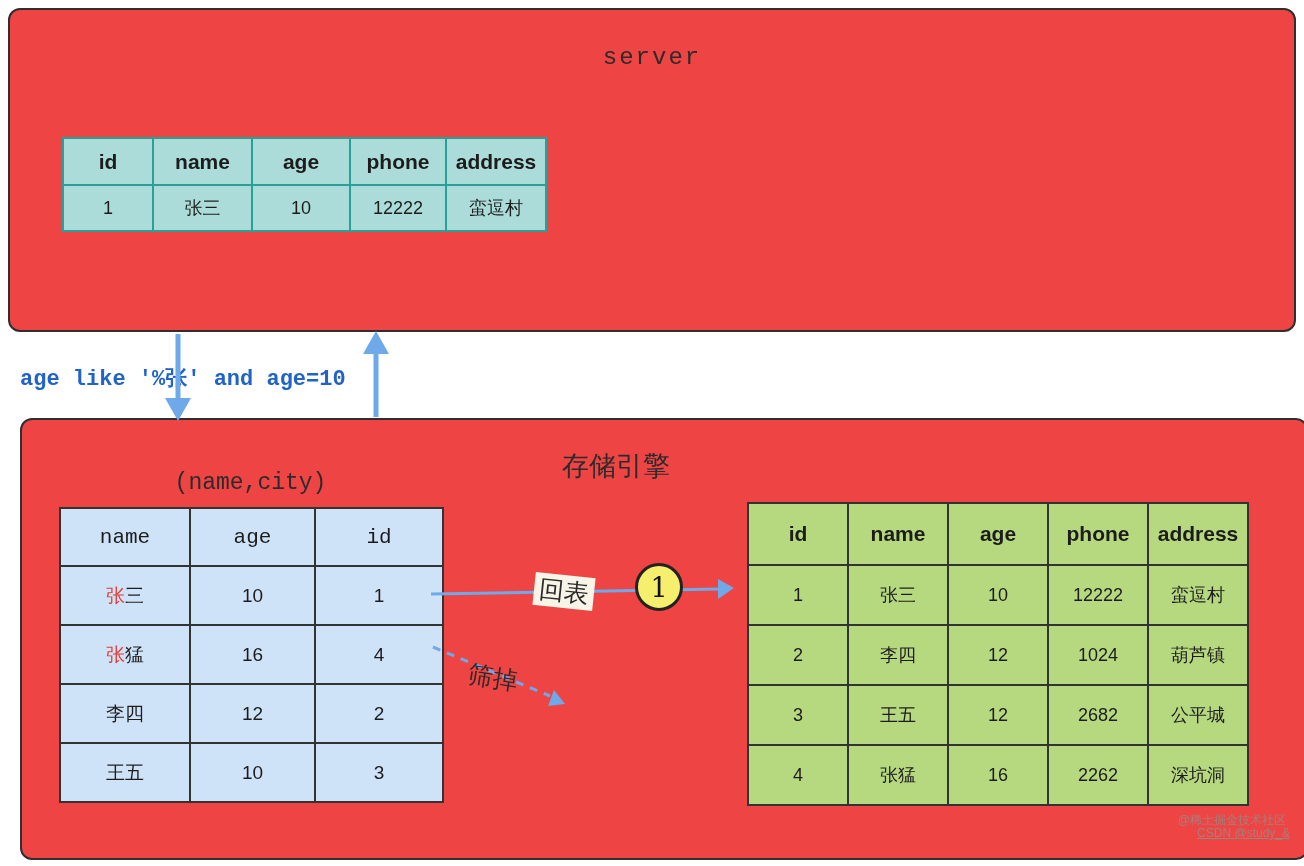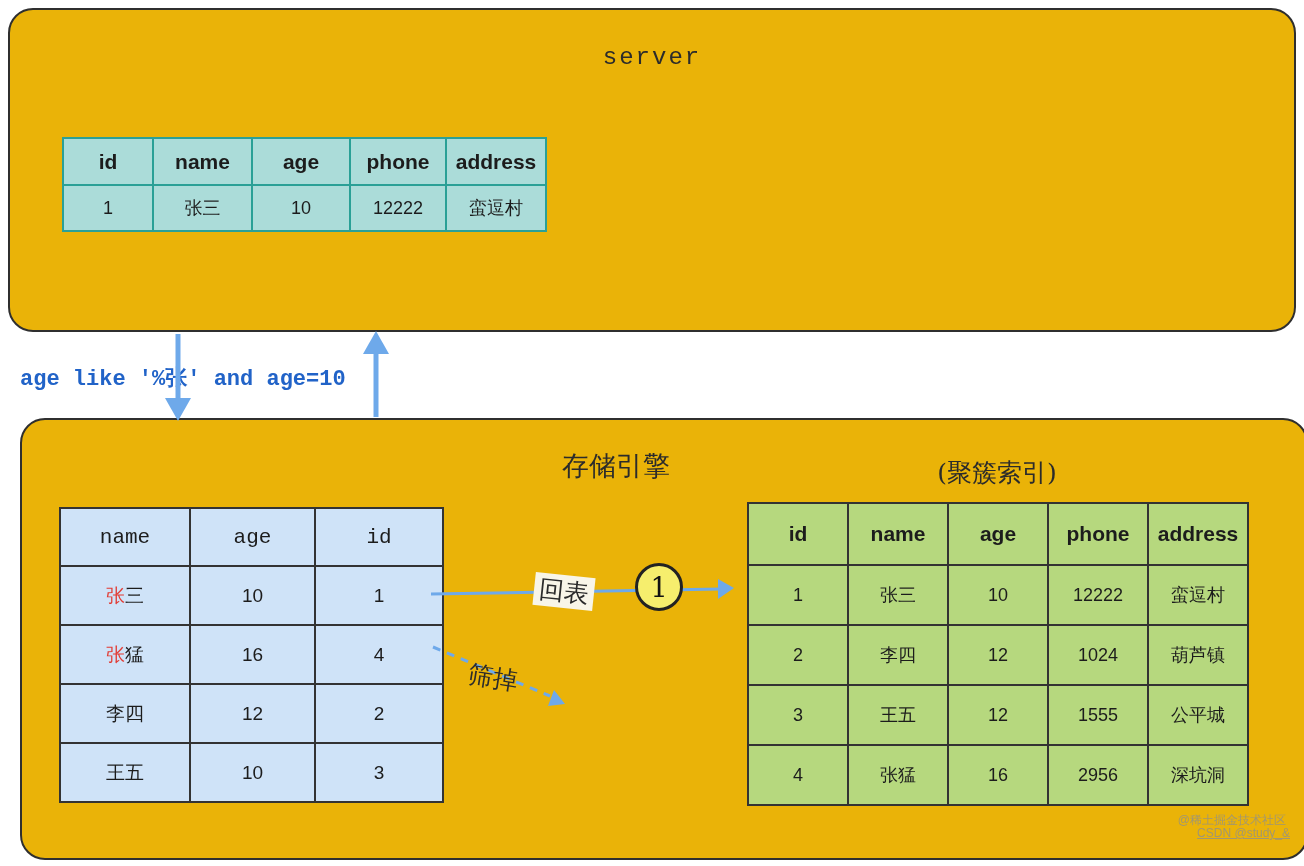--- a/index.html
+++ b/index.html
@@ -1,18 +1,18 @@
 <!DOCTYPE html>
 <html><head>
 <meta charset="utf-8">
 <style>
   html,body{margin:0;padding:0;background:#ffffff;}
   .page{position:relative;width:1304px;height:866px;background:#ffffff;overflow:hidden;
         font-family:"Liberation Sans","DejaVu Sans",sans-serif;}
-  .box{position:absolute;background:#eab308;border:2px solid #2f2f2f;border-radius:25px;}
+  .box{position:absolute;background:#ef4444;border:2px solid #2f2f2f;border-radius:12px;}
   .top-box{left:8px;top:8px;width:1284px;height:320px;}
   .bottom-box{left:20px;top:418px;width:1284px;height:438px;}
   .mono{font-family:"Liberation Mono","DejaVu Sans Mono",monospace;}
   .box-title{position:absolute;left:0;right:0;top:34px;text-align:center;font-size:24px;
              letter-spacing:2px;color:#2b2b2b;}
   .tbl{position:absolute;border-collapse:collapse;table-layout:fixed;}
   .tbl th,.tbl td{text-align:center;vertical-align:middle;overflow:hidden;margin-left:37px;}
   
   .teal{left:52px;top:127px;}
   .teal th,.teal td{border:2px solid #2aa096;background:#abdcd9;color:#1c1c1c;}
@@ -84,20 +84,21 @@
         </tr>
       </tbody>
     </table>
   </div>
 
   <div class="query mono">age like '%张' and age=10</div>
 
   <div class="box bottom-box">
     <div class="engine-title">存储引擎</div>
 
+    <div class="idx-title mono">(name,city)</div>
     <table class="tbl blue">
       <colgroup>
           <col style="width:130px">
           <col style="width:125px">
           <col style="width:128px">
         </colgroup>
       <thead>
         <tr>
           <th>name</th>
           <th>age</th>
@@ -121,21 +122,20 @@
           <td>2</td>
         </tr>
         <tr>
           <td><span class="red"></span><span>王五</span></td>
           <td>10</td>
           <td>3</td>
         </tr>
       </tbody>
     </table>
 
-    <div class="clu-title">(聚簇索引)</div>
     <table class="tbl green">
       <colgroup>
           <col style="width:100px">
           <col style="width:100px">
           <col style="width:100px">
           <col style="width:100px">
           <col style="width:100px">
         </colgroup>
       <thead>
         <tr>
@@ -158,28 +158,28 @@
           <td>2</td>
           <td>李四</td>
           <td>12</td>
           <td>1024</td>
           <td>葫芦镇</td>
         </tr>
         <tr>
           <td>3</td>
           <td>王五</td>
           <td>12</td>
-          <td>1555</td>
+          <td>2682</td>
           <td>公平城</td>
         </tr>
         <tr>
           <td>4</td>
           <td>张猛</td>
           <td>16</td>
-          <td>2956</td>
+          <td>2262</td>
           <td>深坑洞</td>
         </tr>
       </tbody>
     </table>
   </div>
 
   <svg class="overlay" width="1304" height="866" viewBox="0 0 1304 866">
 
     <line x1="178" y1="334" x2="178" y2="400" stroke="#6ea9ea" stroke-width="5"></line>
     <polygon points="165,398 191,398 178,421" fill="#6ea9ea"></polygon>

